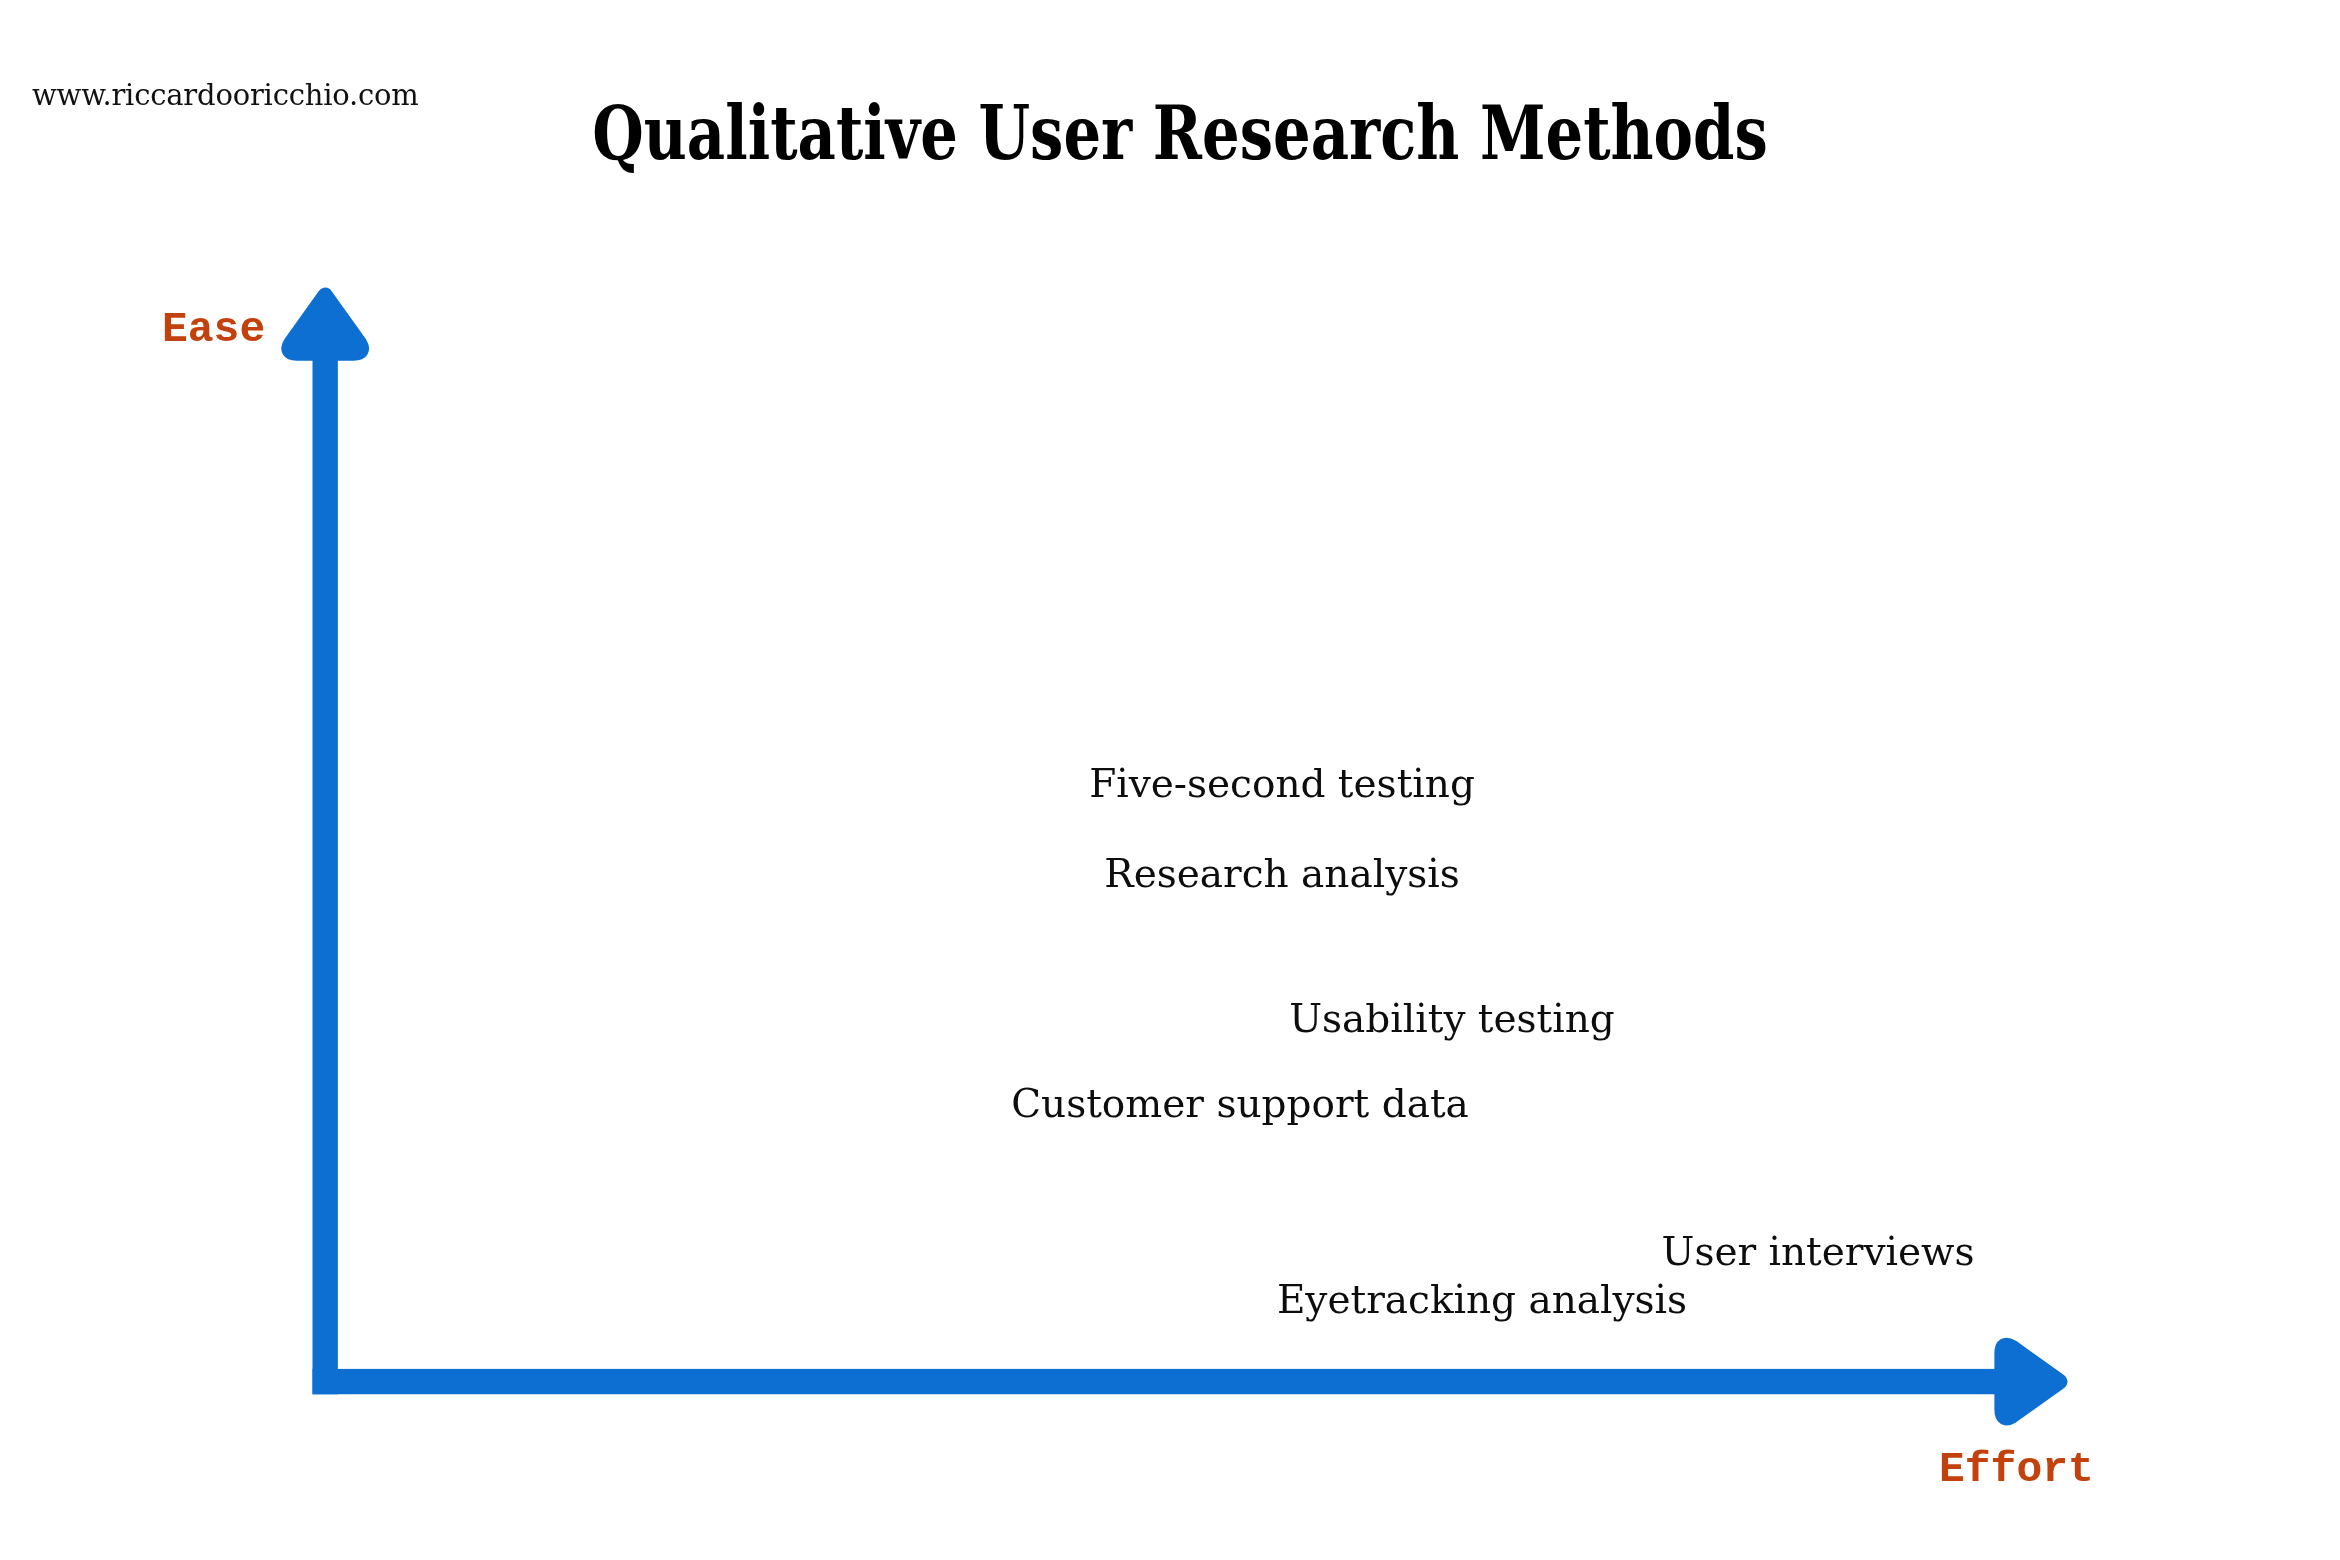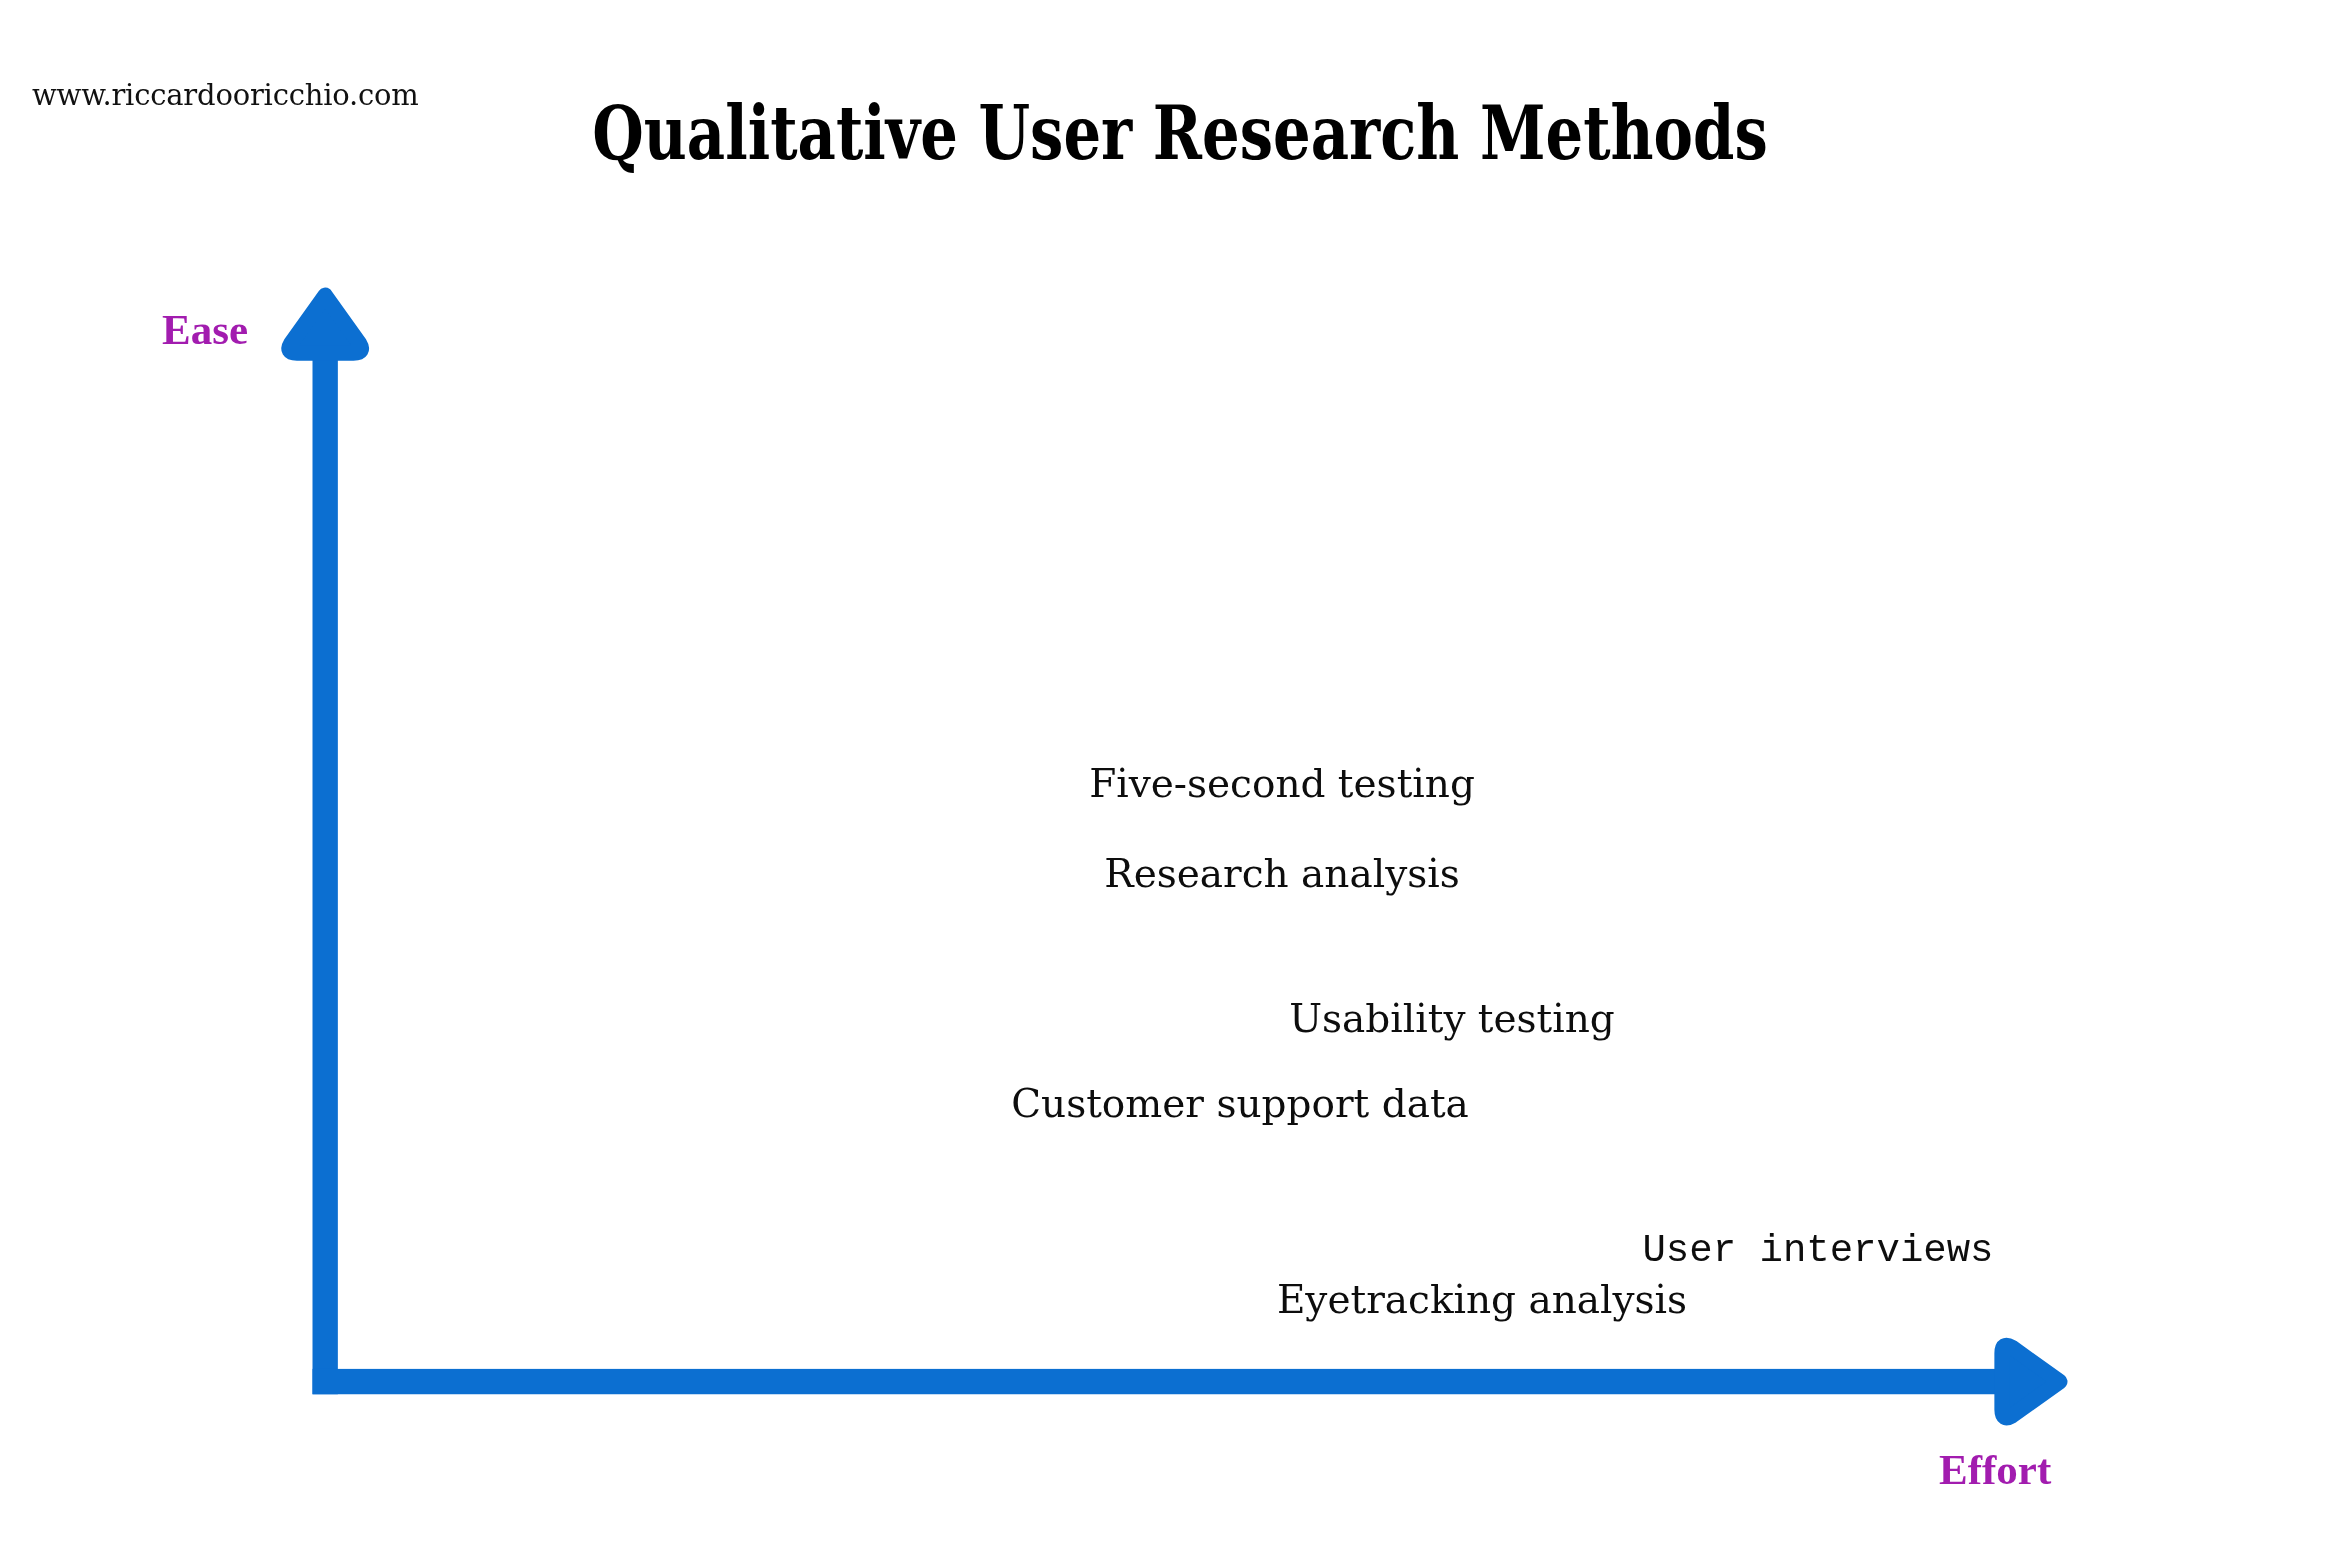--- a/index.html
+++ b/index.html
@@ -58,25 +58,25 @@
     left: 0;
     top: 0;
     width: 2341px;
     height: 1560px;
     pointer-events: none;
   }
 
   
   .axis-title {
     position: absolute;
-    font-family: Liberation Serif, serif;
+    font-family: Liberation Mono, monospace;
     font-weight: 700;
     font-size: 43px;
     line-height: 1;
-    color: #a21caf;
+    color: #c2410c;
     white-space: nowrap;
   }
   #ease-label  { left: 162px;  top: 308px; }
   #effort-label{ left: 1939px; top: 1448px; }
 
   
   .method-label {
     position: absolute;
     font-family: "DejaVu Serif", "Liberation Serif", serif;
     font-weight: 400;
@@ -109,18 +109,18 @@
 
   <div id="ease-label" class="axis-title">Ease</div>
 
   <div id="effort-label" class="axis-title">Effort</div>
 
   <div id="points-layer">
       <div class="method-label" style="left: 1282px; top: 775px; margin-top: 8px;">Five-second testing</div>
       <div class="method-label" style="left: 1282px; top: 873px;">Research analysis</div>
       <div class="method-label" style="left: 1452px; top: 970px; margin-top: 48px;">Usability testing</div>
       <div class="method-label" style="left: 1240px; top: 1103px;">Customer support data</div>
-      <div class="method-label" style="left: 1818px; top: 1251px; font-family: Liberation Mono, monospace;">User interviews</div>
+      <div class="method-label" style="left: 1818px; top: 1251px;">User interviews</div>
       <div class="method-label" style="left: 1482px; top: 1299px;">Eyetracking analysis</div>
     </div>
 
 </div>
 
 
 </body></html>

